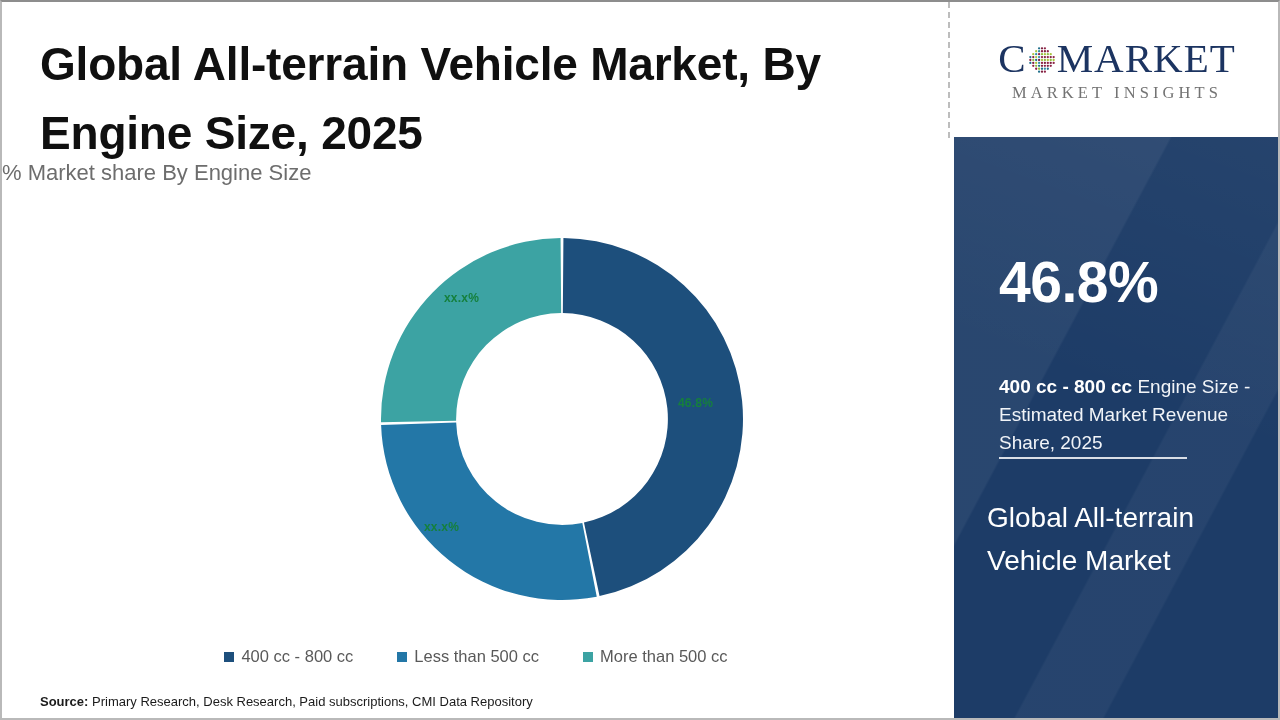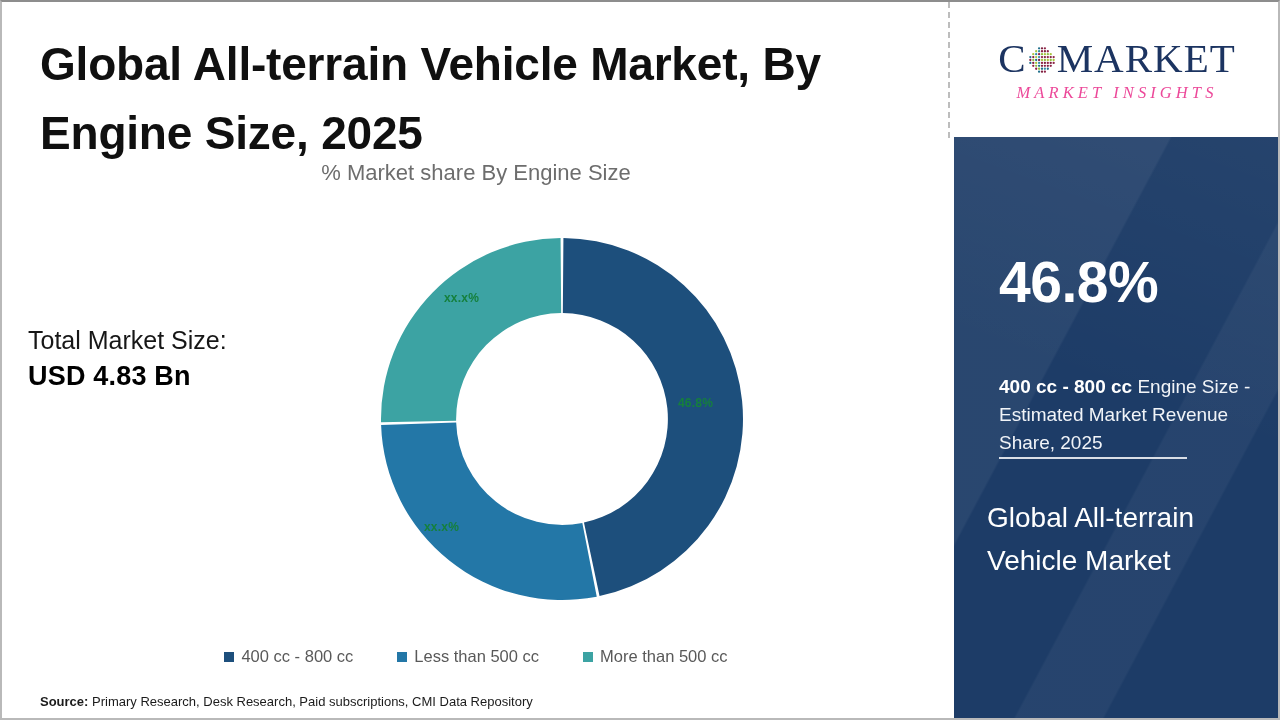--- a/index.html
+++ b/index.html
@@ -44,21 +44,21 @@
     line-height: 1.5;
     color: #101010;
     letter-spacing: -0.2px;
   }
 
   #chart-subtitle {
     position: absolute;
     left: 0;
     top: 158px;
     width: 948px;
-    text-align: center;
+    text-align: left;
     font-size: 22px;
     color: #6d6d6d;
     font-weight: normal;
   }
 
   #total-market-block {
     position: absolute;
     left: 26px;
     top: 322px;
     width: 300px;
@@ -183,25 +183,24 @@
   #logo-globe {
     width: 28px;
     height: 28px;
     margin: 0 1px;
     position: relative;
     top: 2px;
   }
   #logo-subtext {
     font-family: "Liberation Serif", serif;
     font-size: 16.5px;
-    color: #ec4899;
+    color: #737373;
     letter-spacing: 4.1px;
     margin-top: 6px;
     line-height: 1;
-    font-style: italic;
   }
 
   #info-panel {
     position: absolute;
     left: 0;
     top: 135px;
     width: 326px;
     height: 581px;
     background:
       linear-gradient(118deg, rgba(255,255,255,0.055) 0%, rgba(255,255,255,0.055) 34%,
@@ -259,24 +258,20 @@
 <body>
 
 <div id="figure">
 
   <div id="left-pane">
 
     <div id="page-title">Global All-terrain Vehicle Market, By Engine Size, 2025</div>
 
     <div id="chart-subtitle">% Market share By Engine Size</div>
 
-    <div id="total-market-block">
-      <div id="total-market-label">Total Market Size:</div>
-      <div id="total-market-value">USD 4.83 Bn</div>
-    </div>
 
     <div id="donut-wrap">
       <svg id="donut-svg" width="368" height="372" viewBox="0 0 368 372">
         <g id="donut-slices">
             <path d="M 185.42155606085674 5.0055824662930775 A 181 181 0 0 1 221.53931048735097 363.0643955405328 L 205.96049663510033 289.5826713912117 A 105.88499999999999 105.88499999999999 0 0 0 184.8316102956012 80.11826574278146 Z" fill="#1d4f7c"></path>
             <path d="M 218.75347271039522 363.6321934069605 A 181 181 0 0 1 3.098466282500482 191.96951410555164 L 78.17260277526279 189.4921657517477 A 105.88499999999999 105.88499999999999 0 0 0 204.3307815355812 289.91483314307186 Z" fill="#2377a7"></path>
             <path d="M 3.027018603525704 189.12729986911506 A 181 181 0 0 1 182.5784439391433 5.0055824662930775 L 183.16838970439883 80.11826574278146 A 105.88499999999999 105.88499999999999 0 0 0 78.13080588306255 187.8294704234323 Z" fill="#3ca3a3"></path>
           </g>
       </svg>
       <span class="slice-label" id="slice-label-0">46.8%</span>

